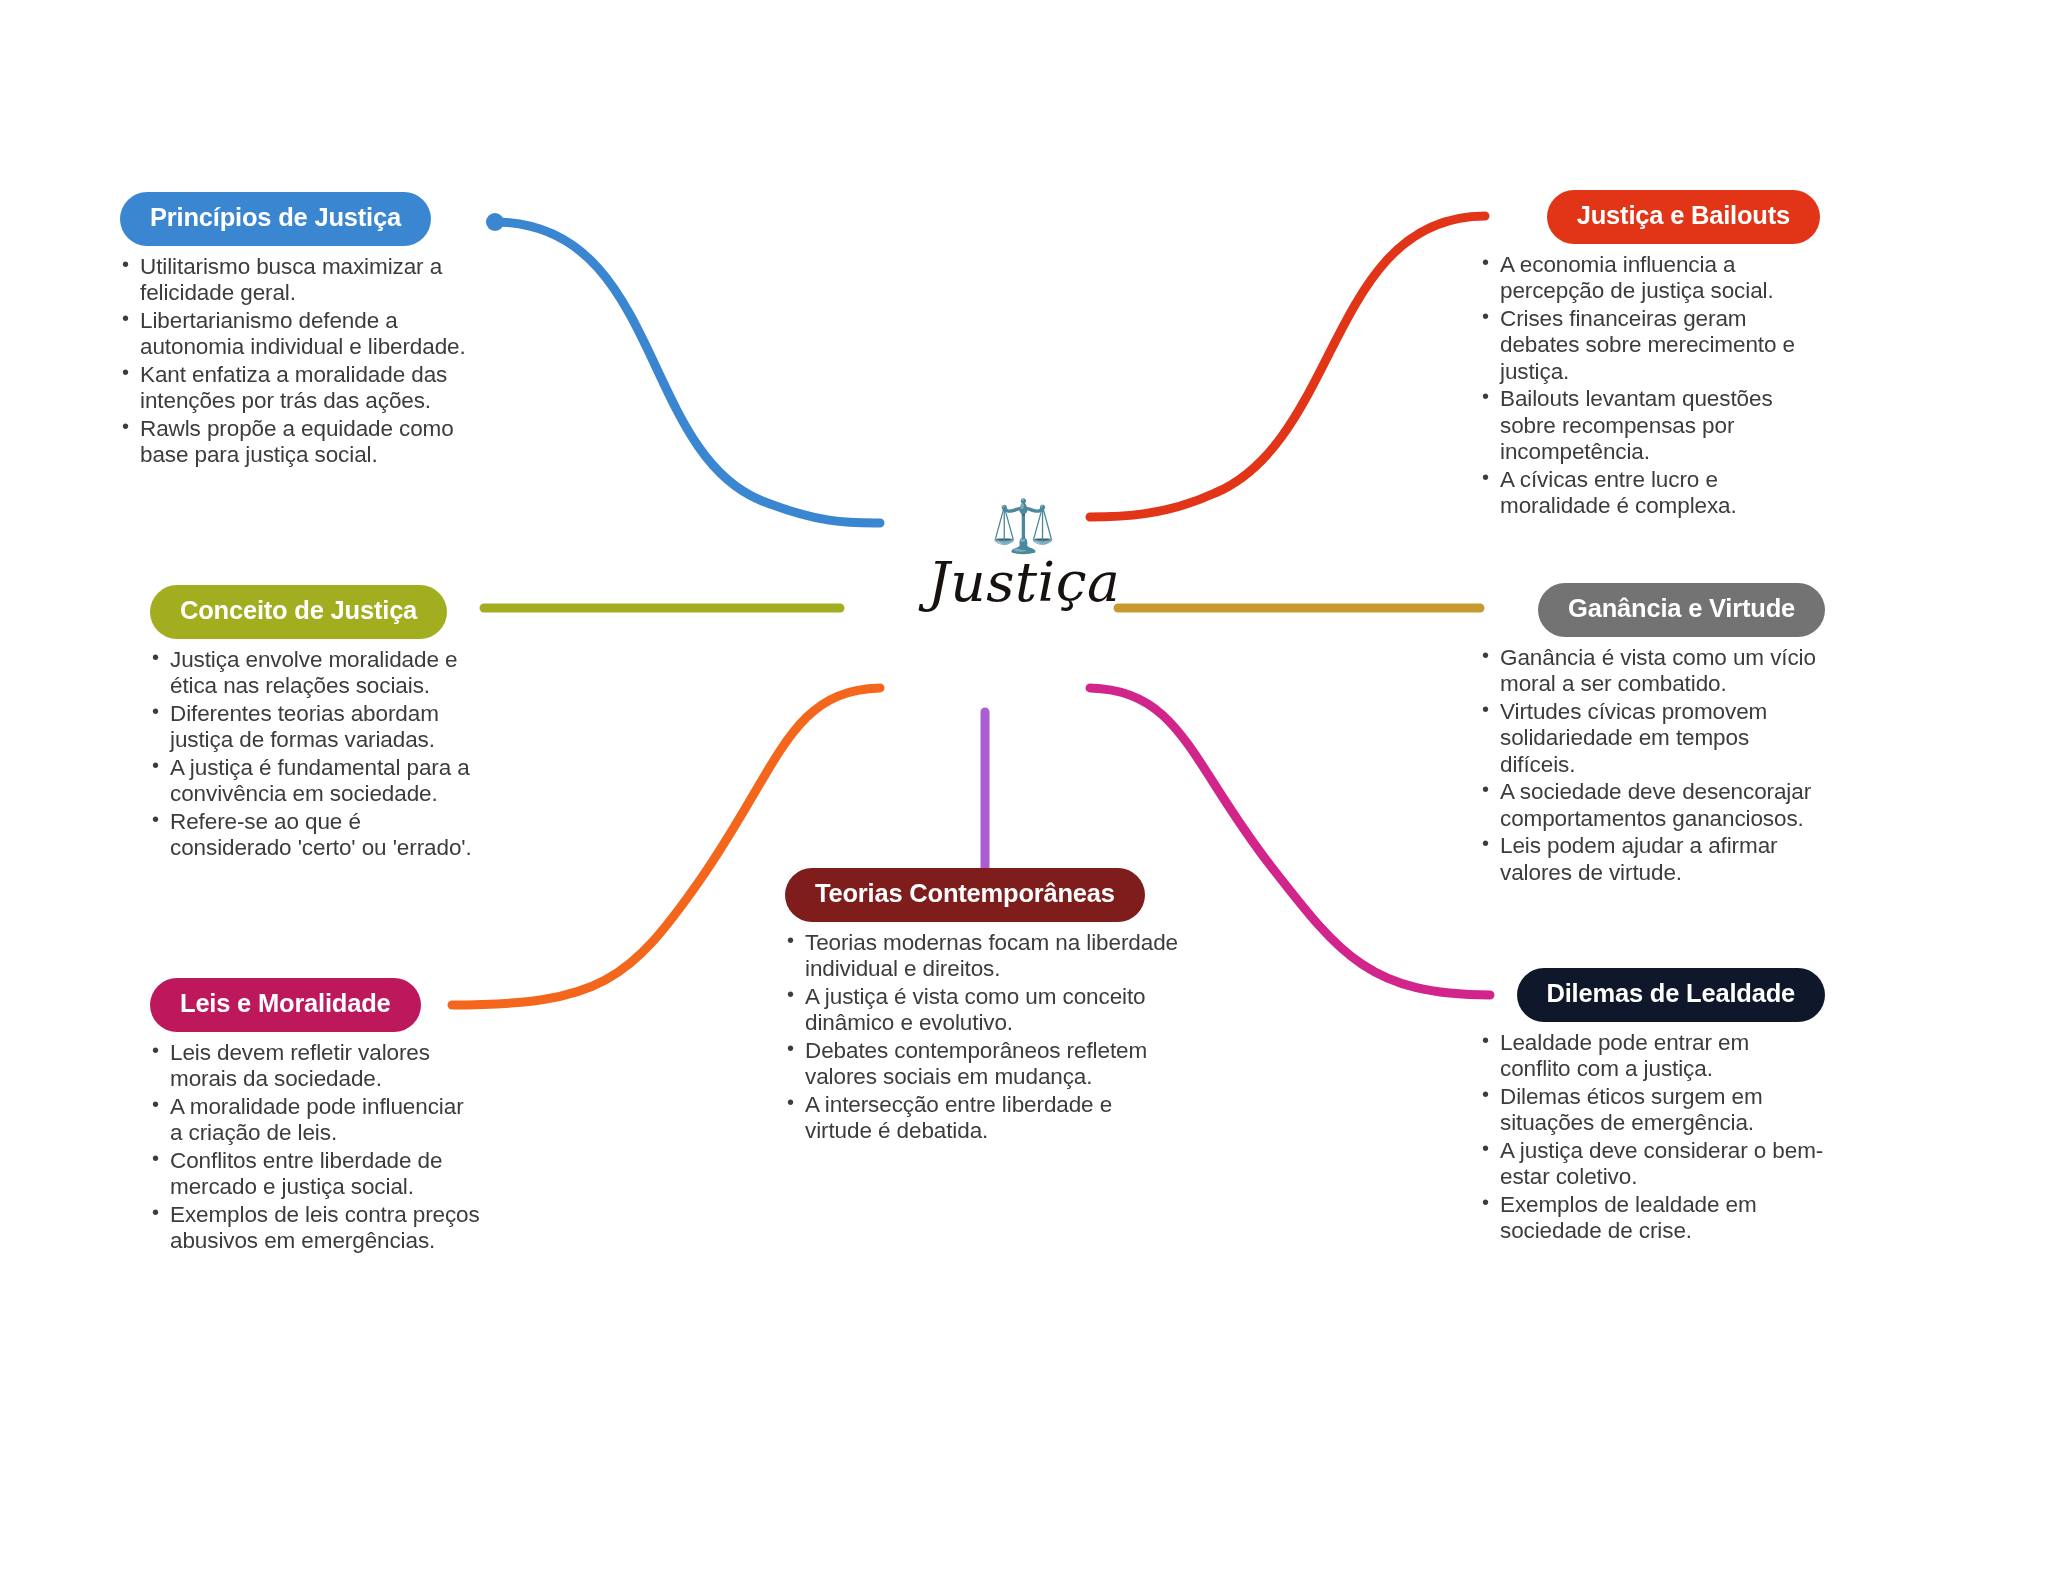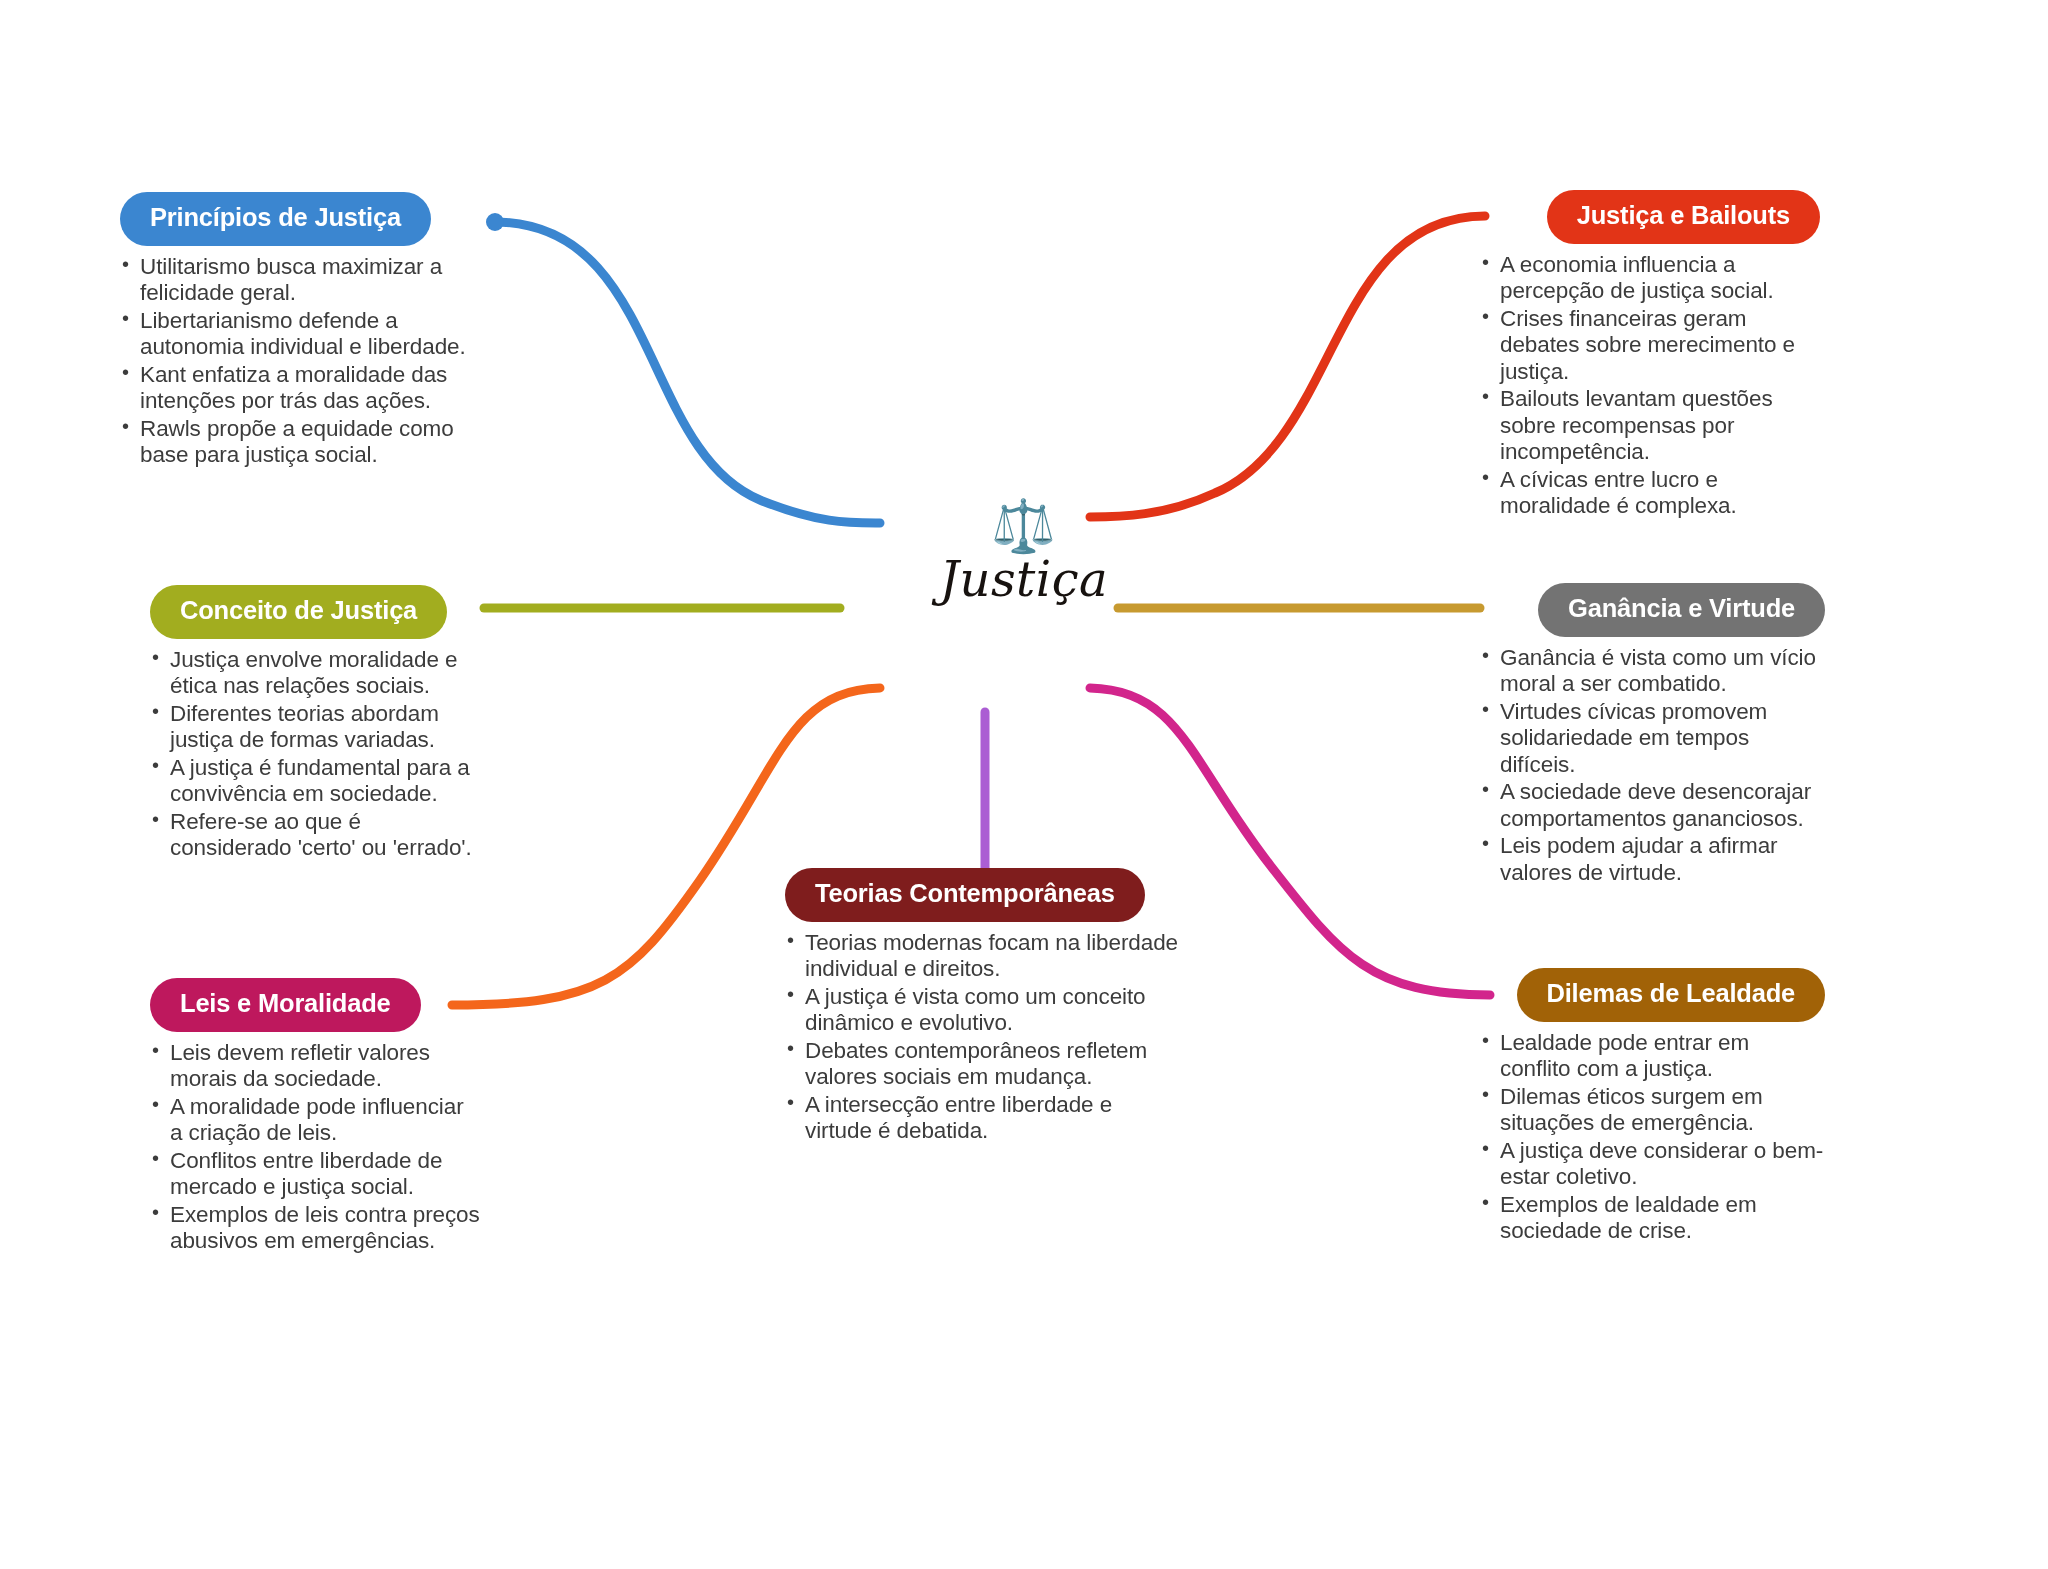--- a/index.html
+++ b/index.html
@@ -42,21 +42,21 @@
   }
   .center-icon {
     font-size: 52px;
     line-height: 1;
     display: block;
     margin-bottom: 2px;
   }
   .center-title {
     font-family: "DejaVu Serif", "Liberation Serif", serif;
     font-style: italic;
-    font-size: 48px;
+    font-size: 55px;
     line-height: 1.05;
     color: #17120f;
     letter-spacing: 0.5px;
   }
 
   
   .branch {
     position: absolute;
     z-index: 4;
   }
@@ -204,21 +204,21 @@
     <ul class="bullets">
       <li>Ganância é vista como um vício moral a ser combatido.</li>
       <li>Virtudes cívicas promovem solidariedade em tempos difíceis.</li>
       <li>A sociedade deve desencorajar comportamentos gananciosos.</li>
       <li>Leis podem ajudar a afirmar valores de virtude.</li>
     </ul>
   </div>
 
   <div class="branch" id="branch-dilemas">
     <div class="pill-row right">
-      <div class="pill" style="background:#a16207;">Dilemas de Lealdade</div>
+      <div class="pill" style="background:#0f172a;">Dilemas de Lealdade</div>
     </div>
     <ul class="bullets">
       <li>Lealdade pode entrar em conflito com a justiça.</li>
       <li>Dilemas éticos surgem em situações de emergência.</li>
       <li>A justiça deve considerar o bem-estar coletivo.</li>
       <li>Exemplos de lealdade em sociedade de crise.</li>
     </ul>
   </div>
 
 </div>

